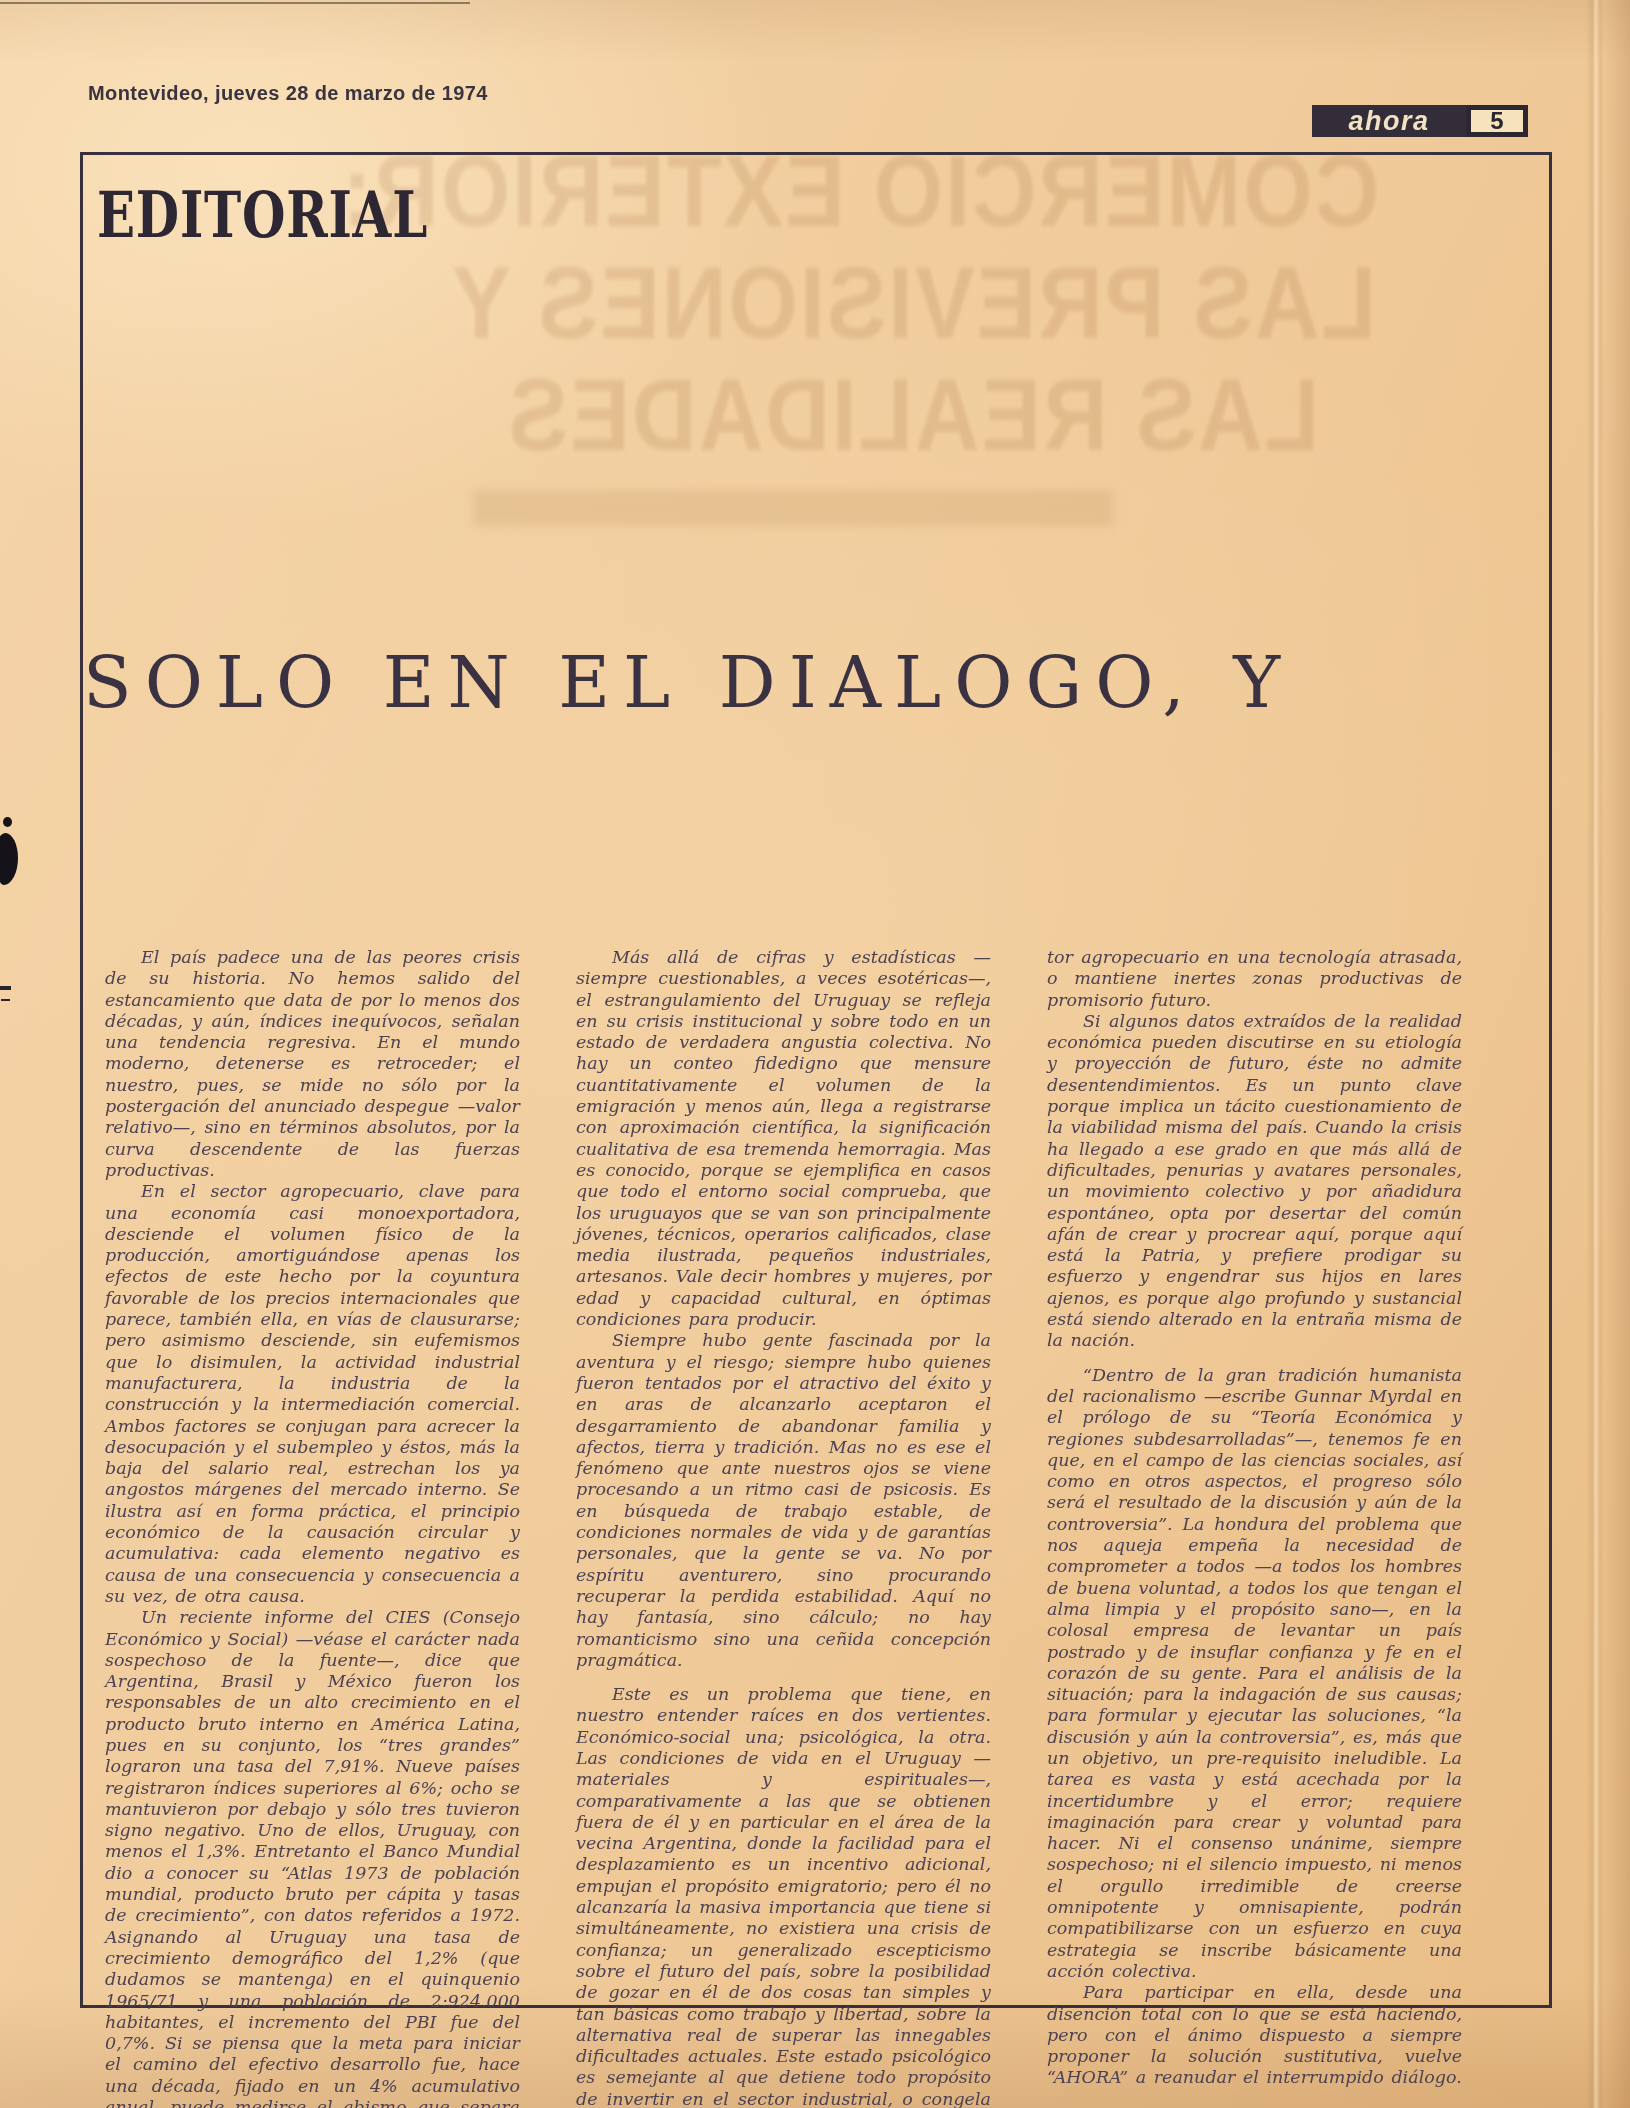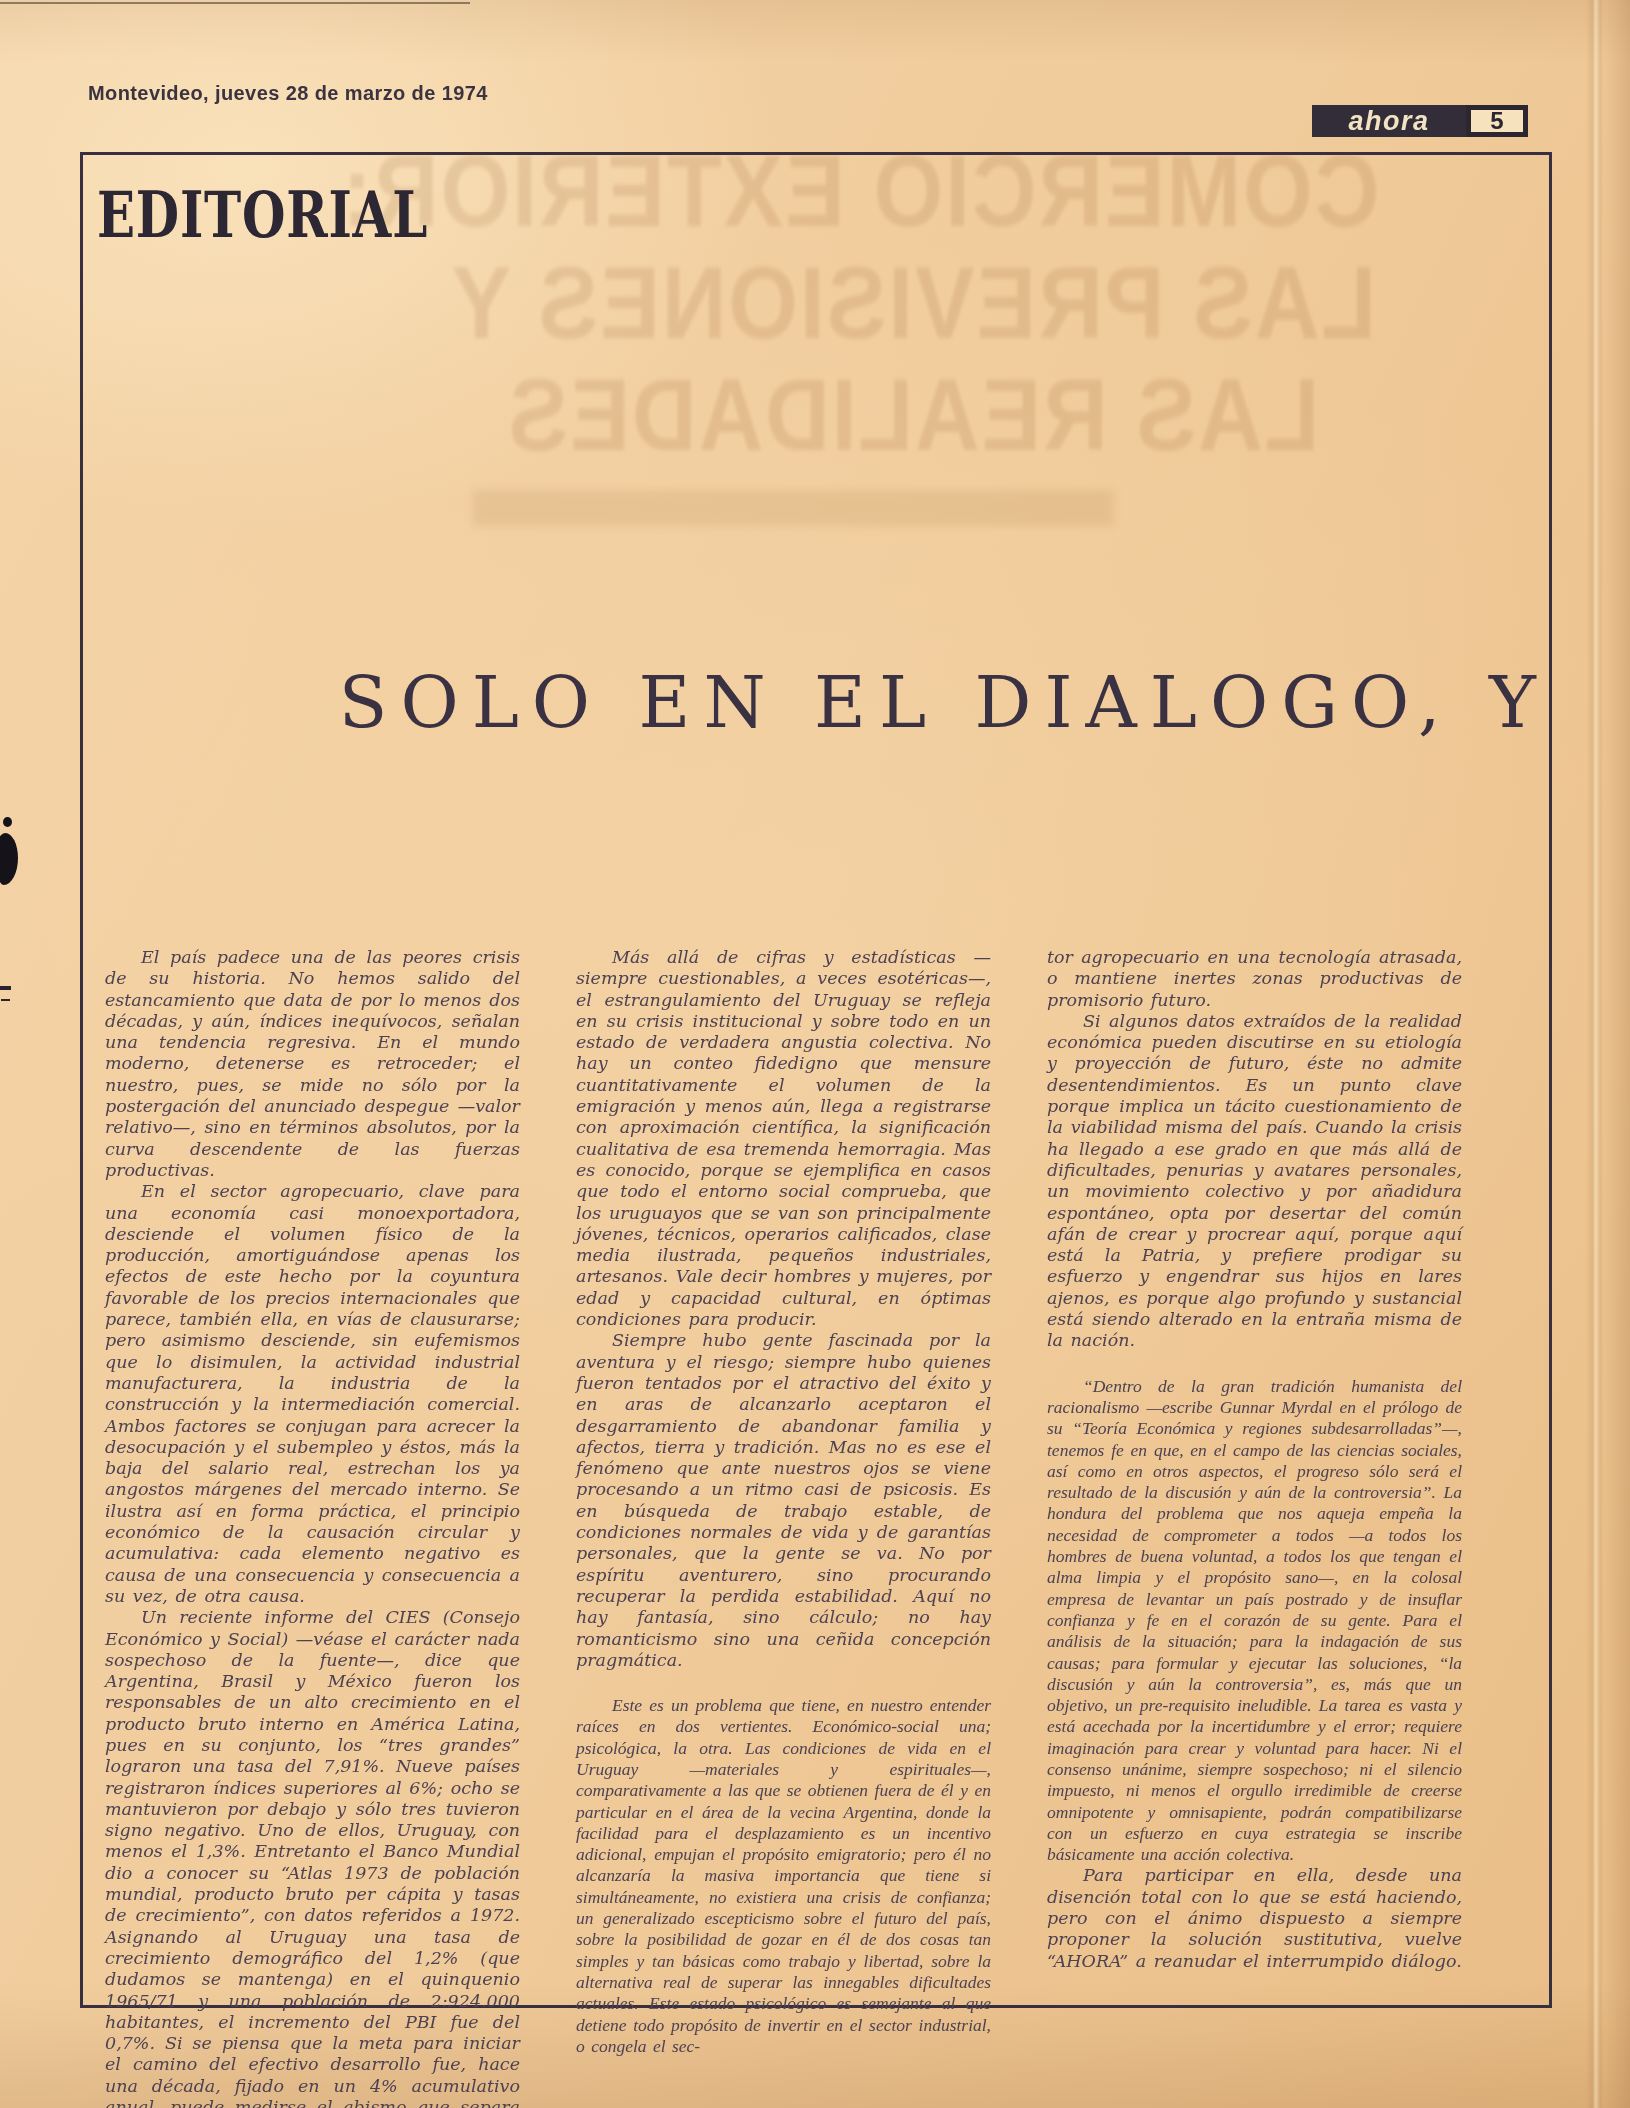--- a/index.html
+++ b/index.html
@@ -46,36 +46,35 @@
     text-align:center;color:#91592b;opacity:.15;filter:blur(2px);
     font-weight:bold;font-size:102px;line-height:112px;letter-spacing:2px;white-space:nowrap;
   }
   .ghost-band{
     position:absolute;left:390px;top:335px;width:640px;height:36px;
     background:rgba(150,95,45,0.12);filter:blur(4px);
   }
   
   .headline{
     position:absolute;left:0;top:488px;width:100%;
-    text-align:right;font-family:"DejaVu Serif", serif;font-weight:400;
+    text-align:left;font-family:"DejaVu Serif", serif;font-weight:400;
     font-size:71px;line-height:80px;letter-spacing:13px;color:#3a3242;
     white-space:nowrap;
-    margin-top:20px;
   }
   
   .columns{
     position:absolute;left:22px;top:792px;width:1358px;
     display:flex;gap:56px;
     font-family:"DejaVu Serif", serif;font-style:italic;
     font-size:17.5px;line-height:21.3px;color:#4c4252;
   }
   .col{flex:0 0 415px;width:415px;text-align:justify;}
   .col p{margin:0;text-indent:36px;word-spacing:2px;}
   .col p.cont{text-indent:0;}
-  .col p.gap{margin-top:24px;font-family:Liberation Serif, serif;}
+  .col p.gap{margin-top:13px;}
   
   .ink-blob{
     position:absolute;left:-5px;top:833px;width:23px;height:52px;background:#15121a;
     border-radius:45% 55% 62% 38% / 42% 48% 52% 58%;
   }
   .ink-blob::before{
     content:"";position:absolute;left:8px;top:-16px;width:9px;height:10px;background:#15121a;border-radius:50%;
   }
   .ink-tick{
     position:absolute;left:0;top:986px;width:11px;height:4px;background:#2a2430;

